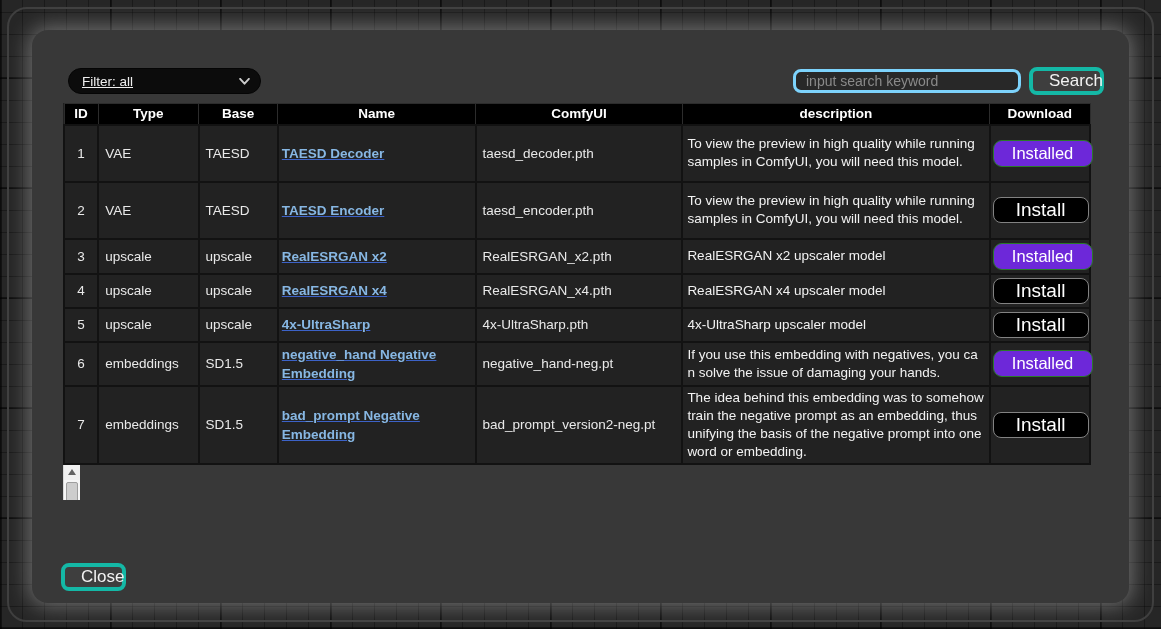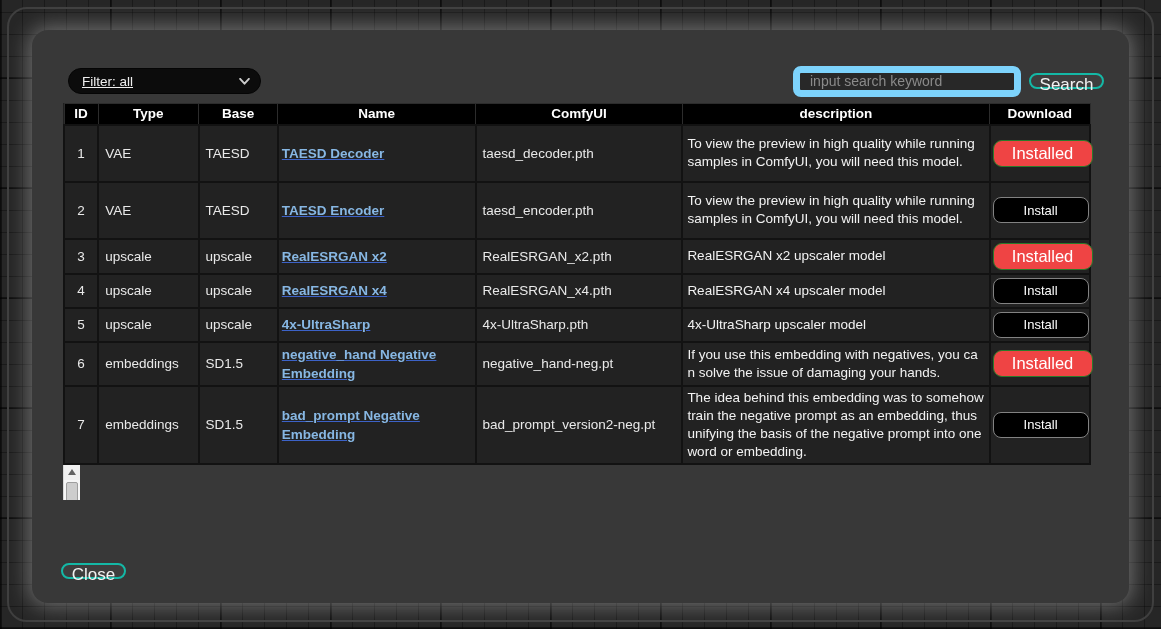--- a/index.html
+++ b/index.html
@@ -34,30 +34,30 @@
     width: 193px; height: 26px; background: #0c0c0c; color: #efefef;
     border: 1px solid #050505; border-radius: 13px;
     font-size: 13.5px; padding: 0 10px 0 13px;
     display: flex; align-items: center; justify-content: space-between;
     cursor: pointer;
     text-decoration: underline;
   }
   .chev { width: 11px; height: 7px; display: inline-block; }
   .spacer { flex: 1; }
   .search-input {
-    width: 228px; height: 31px; background: #282828; color: #cccccc;
-    border: 7px solid #7dd3fc; border-radius: 8px;
+    width: 228px; height: 24px; background: #282828; color: #cccccc;
+    border: 3px solid #7dd3fc; border-radius: 8px;
     font-size: 14px; padding: 0 10px; outline: none;
     font-family: "Liberation Sans", sans-serif;
   }
   .search-input::placeholder { color: #8a8a8a; }
   .btn-plain {
-    height: 16px; background: #3e3e3e; color: #f2f2f2;
-    border: 2px solid #14b8a6; border-radius: 8px;
-    font-size: 17px; padding: 0 8px; cursor: pointer;
+    height: 28px; background: #3e3e3e; color: #f2f2f2;
+    border: 4px solid #14b8a6; border-radius: 8px;
+    font-size: 17px; padding: 0 16px; cursor: pointer;
     font-family: "Liberation Sans", sans-serif;
   }
   .search-btn { margin-left: 8px; width: 75px; }
   
   .table-wrap {
     position: absolute; left: 31px; top: 73px; width: 1046px; height: 397px;
     display: flex; overflow: hidden; flex-direction: column;
   }
   table {
     width: 1028px; border-collapse: collapse; table-layout: fixed;
@@ -83,25 +83,25 @@
     color: #87b7e3; font-weight: bold; cursor: pointer;
     text-decoration: underline; text-decoration-color: #3c62c8;
     line-height: 19px;
   }
   td.c-desc {
     word-break: break-all; line-height: 18px; color: #f2f2f2; padding: 2px 4px;
   }
   td.c-dl { text-align: center; padding: 2px; }
   .btn-install {
     width: 96px; height: 26px; background: #000; color: #fff;
-    border: 1px solid #828282; border-radius: 8px; font-size: 13px;
+    border: 1px solid #828282; border-radius: 8px; font-size: 19px;
     cursor: pointer; font-family: "Liberation Sans", sans-serif;
   }
   .btn-installed {
-    width: 100px; height: 27px; background: #ef4444; color: #fff;
+    width: 100px; height: 27px; background: #6d28d9; color: #fff;
     border: 1px solid #2a7a2a; border-radius: 9px; font-size: 16.5px;
     cursor: pointer; font-family: "Liberation Sans", sans-serif;
   }
   
   .scrollbar {
     width: 17px; height: 397px; background: #f6f6f6; position: relative;
     border-left: 1px solid #d9d9d9; flex: none;
   }
   .sb-btn {
     position: absolute; left: 0; width: 100%; height: 15px; background: #f0f0f0;

